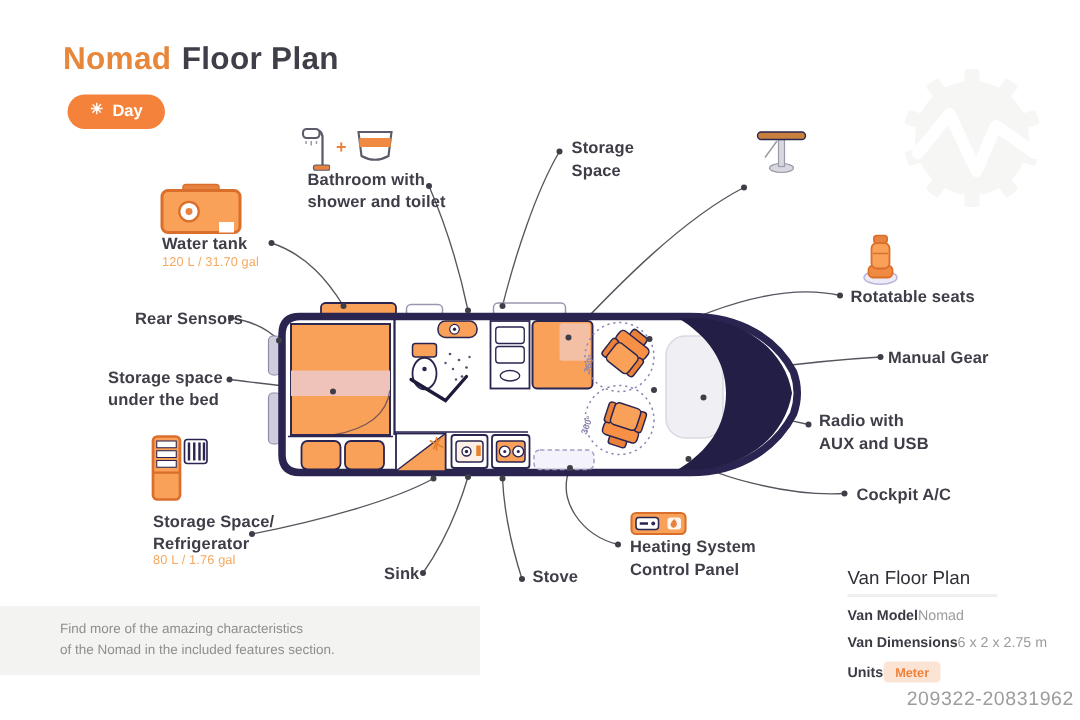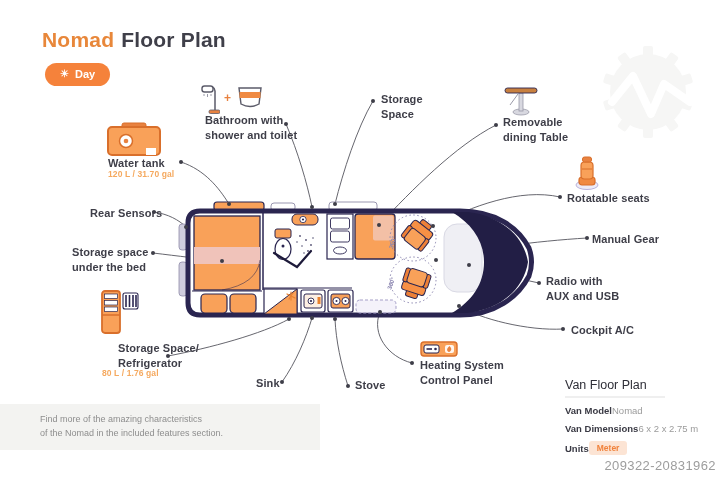--- a/index.html
+++ b/index.html
@@ -11,21 +11,21 @@
   .title .accent{color:#E8873A;}
   .title .rest{color:#3F3F49;margin-left:7px;}
 
   .day-pill{position:absolute;left:45px;top:63px;display:flex;align-items:center;gap:6px;
     background:#F5823B;color:#fff;border:none;border-radius:13px;padding:5px 15px 6px;
     font-size:11px;font-weight:700;font-family:"Liberation Sans",sans-serif;cursor:pointer;}
   .day-pill .sun{font-size:10px;line-height:1;}
 
   .label{position:absolute;font-size:11px;font-weight:700;color:#3E3E48;line-height:1.32;
     white-space:pre-line;letter-spacing:.1px;}
-  .capacity{position:absolute;font-size:8.5px;font-weight:700;color:#F5A95F;letter-spacing:.1px;}
+  .capacity{position:absolute;font-size:8.5px;font-weight:400;color:#F5A95F;letter-spacing:.1px;}
   .icon-row{position:absolute;display:flex;align-items:center;gap:4px;}
   .plus{color:#E88240;font-size:12px;font-weight:700;}
 
   .info-panel{position:absolute;left:565px;top:378px;width:150px;}
   .info-title{font-size:12.5px;font-weight:400;color:#2F2F38;margin:0 0 4px 0;}
   .info-divider{width:100px;height:2px;background:#EFEFEF;margin-bottom:7px;}
   .info-row{display:flex;align-items:center;margin-bottom:7px;font-size:9.5px;}
   .info-row .k{font-weight:700;color:#3A3A44;}
   .info-row .v{color:#9B9B9B;}
   .badge{background:#FCE4D4;color:#F0823C;font-size:8.5px;font-weight:700;
@@ -299,33 +299,31 @@
       <circle cx="15.5" cy="8" r="1.3" fill="#2A2550"></circle>
       <rect x="25" y="4" width="9" height="8" rx="2" fill="#fff" opacity="0.9"></rect>
       <path d="M29.5,5 q3,3 1,5 q-1.5,1.8 -3,0 q-1.5,-2 2,-5 Z" fill="#E88240"></path>
     </svg>
   </div>
 
   <div class="label" style="left:205px;top:113px;">Bathroom with
 shower and toilet</div>
   <div class="label" style="left:381px;top:92px;">Storage
 Space</div>
-  <div class="label" style="left:503px;top:115px;">Removable
-dining Table</div>
   <div class="label" style="left:108px;top:156px;">Water tank</div>
   <div class="capacity" style="left:108px;top:169px;">120 L / 31.70 gal</div>
   <div class="label" style="left:90px;top:206px;">Rear Sensors</div>
   <div class="label" style="left:567px;top:191px;">Rotatable seats</div>
   <div class="label" style="left:592px;top:232px;">Manual Gear</div>
   <div class="label" style="left:72px;top:245px;">Storage space
 under the bed</div>
   <div class="label" style="left:546px;top:274px;">Radio with
 AUX and USB</div>
   <div class="label" style="left:571px;top:323px;">Cockpit A/C</div>
-  <div class="label" style="left:118px;top:341px;">Storage Space/
+  <div class="label" style="left:102px;top:341px;">Storage Space/
 Refrigerator</div>
   <div class="capacity" style="left:102px;top:368px;">80 L / 1.76 gal</div>
   <div class="label" style="left:256px;top:376px;">Sink</div>
   <div class="label" style="left:355px;top:378px;">Stove</div>
   <div class="label" style="left:420px;top:358px;">Heating System
 Control Panel</div>
 
   <aside class="info-panel">
     <h2 class="info-title">Van Floor Plan</h2>
     <div class="info-divider"></div>

